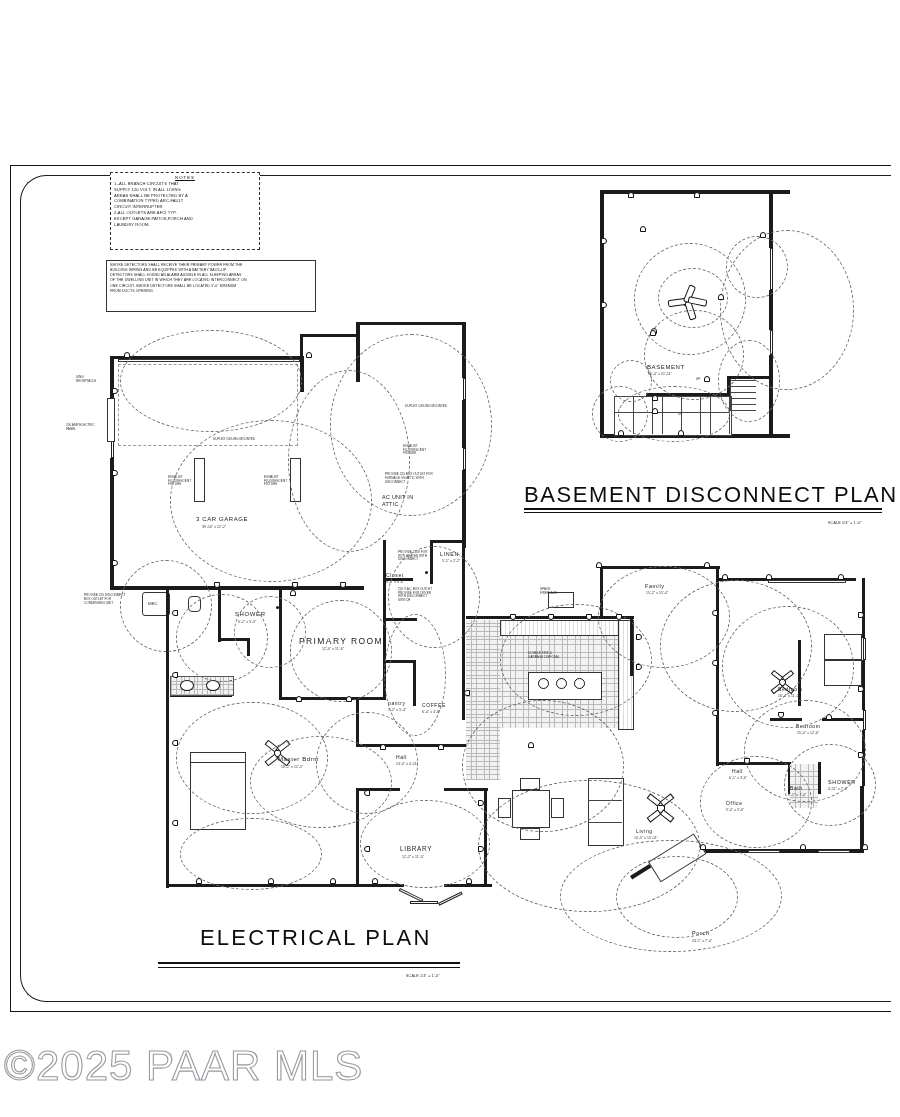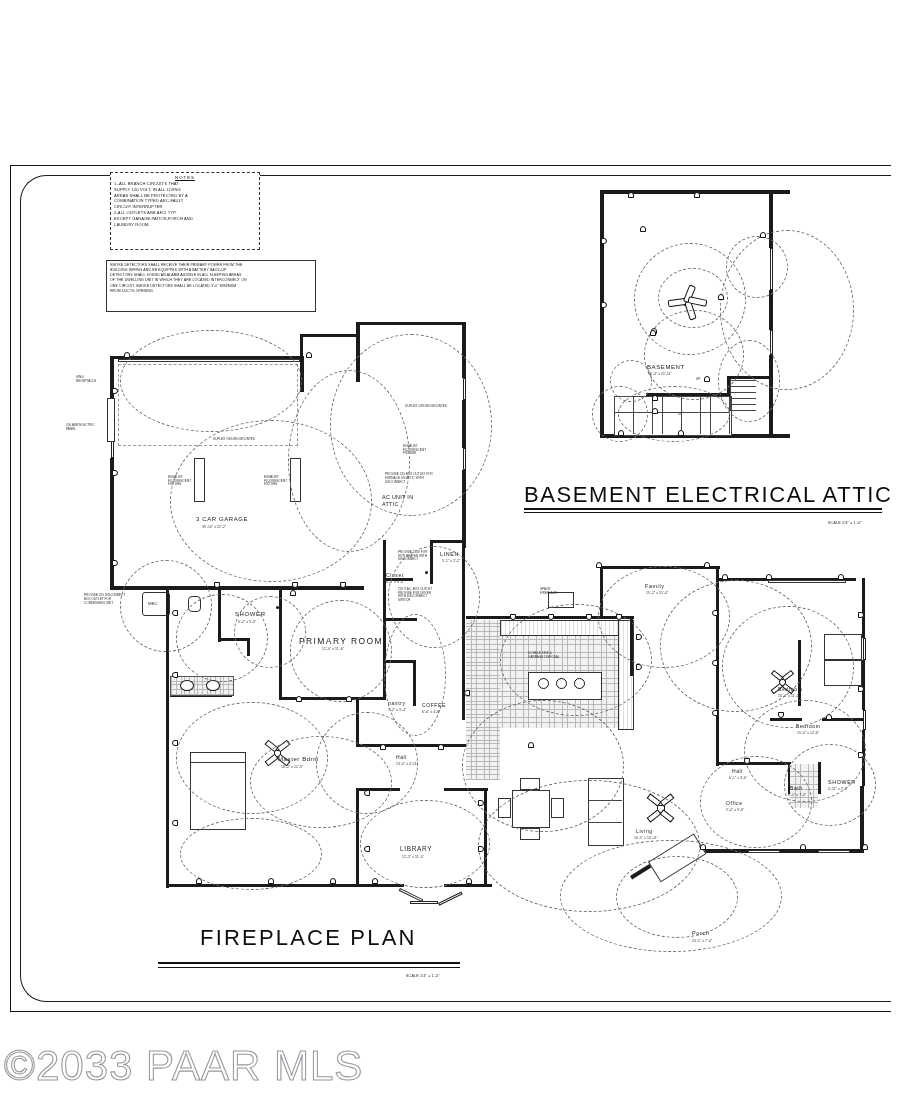--- a/index.html
+++ b/index.html
@@ -158,21 +158,21 @@
     <div class="outlet" style="left:104px;top:186px;"></div>
     <div class="outlet" style="left:160px;top:42px;"></div>
 
     <div class="lbl tiny" style="left:96px;top:187px;">UP</div>
     <div class="lbl tiny" style="left:78px;top:222px;">UP</div>
 
     <div class="lbl roomname" style="left:47px;top:174px;">BASEMENT</div>
     <div class="lbl dim" style="left:48px;top:182px;">36'-4" x 21'-11"</div>
   </div>
 
-  <div class="plan-title" id="title-basement">BASEMENT ELECTRICAL ATTIC</div>
+  <div class="plan-title" id="title-basement">BASEMENT DISCONNECT PLAN</div>
   <div class="title-rule" style="left:524px;top:508px;width:358px;height:2.2px;"></div>
   <div class="title-rule" style="left:524px;top:512px;width:358px;height:1.1px;"></div>
   <div class="scale-txt" style="left:828px;top:521px;">SCALE 1/4" = 1'-0"</div>
 
   <div class="abs" style="left:0;top:0;width:900px;height:1010px;">
 
     <div class="wall" style="left:110px;top:356px;width:4px;height:60px;"></div>
     <div class="wall" style="left:110px;top:458px;width:4px;height:132px;"></div>
     <div class="thin" style="left:110.5px;top:416px;width:3px;height:42px;background:#fff;border:0.7px solid #222;box-sizing:border-box;"></div>
     <div class="wall" style="left:110px;top:356px;width:192px;height:3.4px;"></div>
@@ -451,20 +451,20 @@
     <div class="outlet" style="left:700px;top:844px;"></div>
     <div class="outlet" style="left:800px;top:844px;"></div>
     <div class="outlet" style="left:862px;top:844px;"></div>
     <div class="outlet" style="left:528px;top:742px;"></div>
     <div class="outlet" style="left:464px;top:690px;transform:rotate(-90deg);"></div>
 
     <div class="dot" style="left:276px;top:606px;"></div>
     <div class="dot" style="left:425px;top:571px;"></div>
   </div>
 
-  <div class="plan-title" id="title-main">FIREPLACE PLAN</div>
+  <div class="plan-title" id="title-main">ELECTRICAL PLAN</div>
   <div class="title-rule" style="left:158px;top:962px;width:302px;height:2.4px;"></div>
   <div class="title-rule" style="left:158px;top:966.5px;width:302px;height:1.2px;"></div>
   <div class="scale-txt" style="left:406px;top:974px;">SCALE 1/4" = 1'-0"</div>
 
-  <div id="watermark">©2033 PAAR MLS</div>
+  <div id="watermark">©2025 PAAR MLS</div>
 
 </div>
 
 </body></html>

